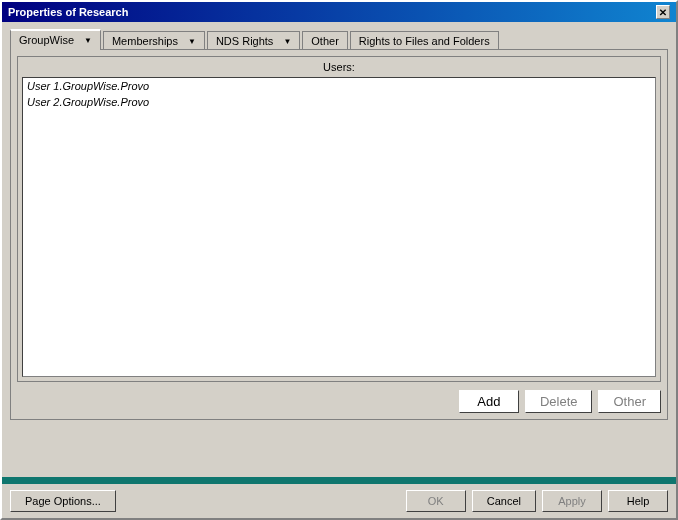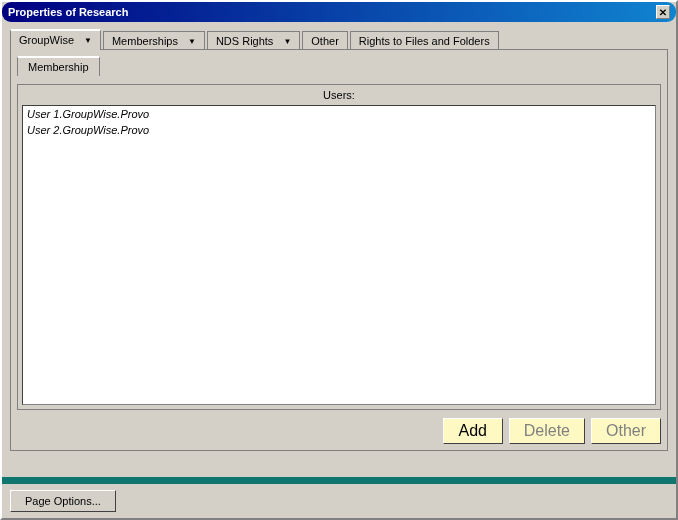--- a/index.html
+++ b/index.html
@@ -30,21 +30,20 @@
     }
 
     .title-bar {
       background: linear-gradient(to right, #000080, #1084d0);
       color: white;
       padding: 3px 6px;
       display: flex;
       align-items: center;
       justify-content: space-between;
       height: 20px;
-      border-radius: 9px;
     }
 
     .title-bar-text {
       font-size: 11px;
       font-weight: bold;
     }
 
     .title-bar-close {
       background: #d4d0c8;
       border: 1px solid #808080;
@@ -157,28 +156,28 @@
     }
 
     .buttons-row {
       display: flex;
       justify-content: flex-end;
       gap: 6px;
       margin-top: 6px;
     }
 
     .btn {
-      background: #fef9c3;
+      background: #ffffff;
       border: 1px solid #808080;
       border-top-color: #ffffff;
       border-left-color: #ffffff;
       border-bottom-color: #404040;
       border-right-color: #404040;
       padding: 3px 14px;
-      font-size: 16px;
+      font-size: 13px;
       cursor: pointer;
       min-width: 60px;
     }
 
     .btn:disabled {
       color: #808080;
       cursor: default;
     }
 
     .footer {
@@ -245,38 +244,39 @@
       <div class="tab">
         <span>Other</span>
       </div>
       <div class="tab">
         <span>Rights to Files and Folders</span>
       </div>
     </div>
 
     <div class="tab-panel">
 
-      <div class="sub-tab-bar">
-        <div class="sub-tab active">
-          <span>Membership</span>
-        </div>
-      </div>
 
       <div class="users-panel">
         <div class="users-label">Users:</div>
         <div class="users-list">
           <div class="list-item">User 1.GroupWise.Provo</div>
           <div class="list-item">User 2.GroupWise.Provo</div>
         </div>
       </div>
 
       <div class="buttons-row">
         <button class="btn">Add</button>
         <button class="btn" disabled="">Delete</button>
         <button class="btn" disabled="">Other</button>
       </div>
     </div>
   </div>
 
   <div class="footer">
     <button class="btn-footer">Page Options...</button>
+    <div class="footer-right">
+      <button class="btn-footer" disabled="">OK</button>
+      <button class="btn-footer">Cancel</button>
+      <button class="btn-footer" disabled="">Apply</button>
+      <button class="btn-footer">Help</button>
+    </div>
   </div>
 </div>
 
 </body></html>

